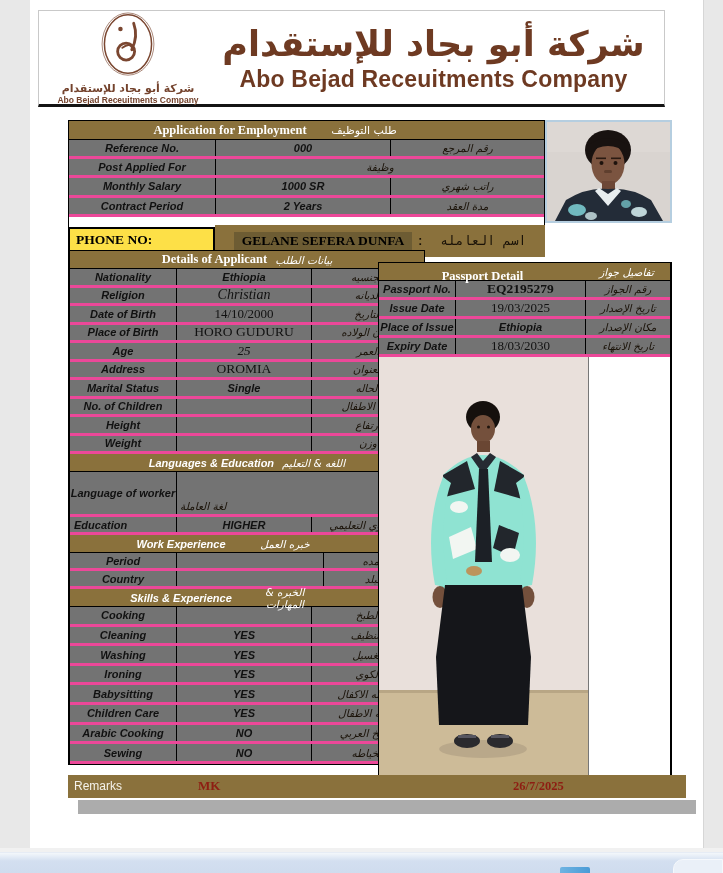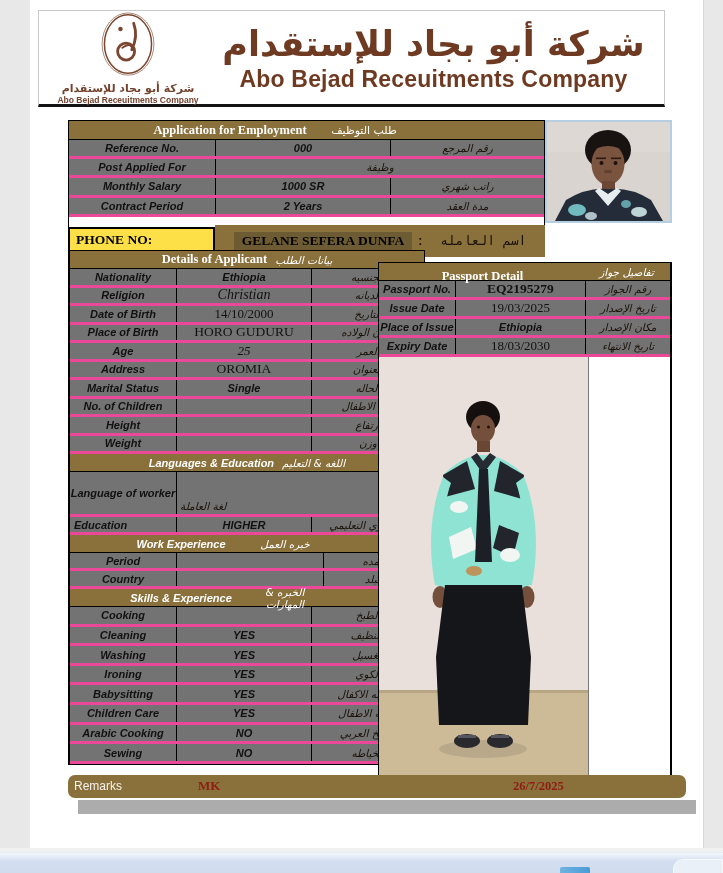--- a/index.html
+++ b/index.html
@@ -108,21 +108,21 @@
   .pass-host .ar  { flex:1; }
   .pass-host div.trow:nth-of-type(1) .val { font:bold 13.5px "Liberation Serif",serif; }
   .pass-host div.trow:nth-of-type(2) .val { font:13px "Liberation Serif",serif; }
   .pass-host div.trow:nth-of-type(4) .val { font:13px "Liberation Serif",serif; }
 
   .photo-zone { display:flex; height:419px; background:#fff; }
   .fullbody { width:210px; height:100%; border-right:1px solid #777; background:#e9e0db; }
   .photo-side { flex:1; background:#fff; }
 
   
-  .remarks-bar { position:absolute; left:38px; top:775px; width:618px; height:23px; background:#8a713c;border-radius:7px; }
+  .remarks-bar { position:absolute; left:38px; top:775px; width:618px; height:23px; background:#8a713c; }
   .remarks-label { position:absolute; left:6px; top:4px; color:#f5f2ea; font-size:12px; }
   .remarks-code { position:absolute; left:130px; top:3px; color:#8e1d12; font-family:"Liberation Serif",serif; font-weight:bold; font-size:13px; }
   .remarks-date { position:absolute; left:445px; top:4px; color:#8e1d12; font-family:"Liberation Serif",serif; font-weight:bold; font-size:12.5px; }
   .shadow-bar { position:absolute; left:48px; top:800px; width:618px; height:14px; background:#acacac; }
 
   
   .taskbar { position:absolute; left:0; top:852px; width:723px; height:21px;
     background:linear-gradient(#f3f7fb, #d3dff0 40%, #cfdcee); border-top:1px solid #e6ecf5; }
   .task-panel { position:absolute; left:673px; top:6px; width:50px; height:15px; background:#eaf0f8;
     border:1px solid #f5f8fc; border-radius:10px 0 0 0; }

